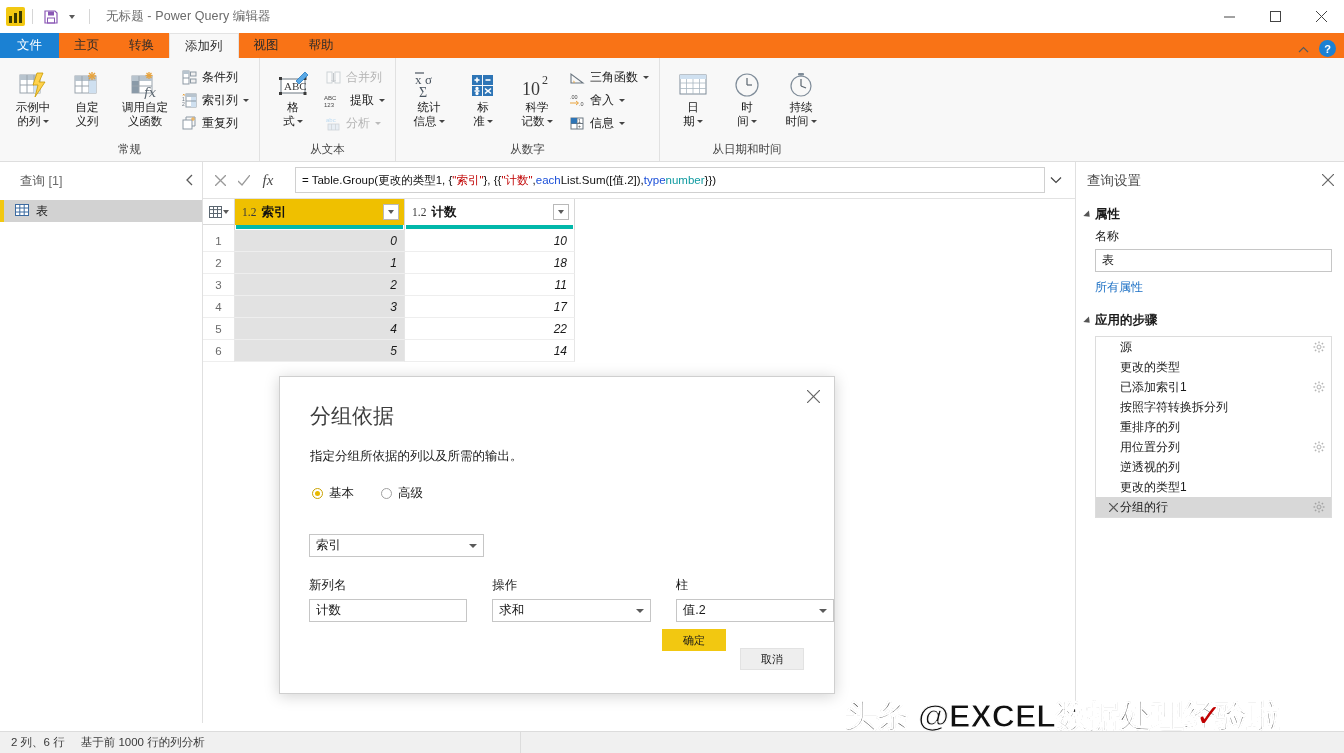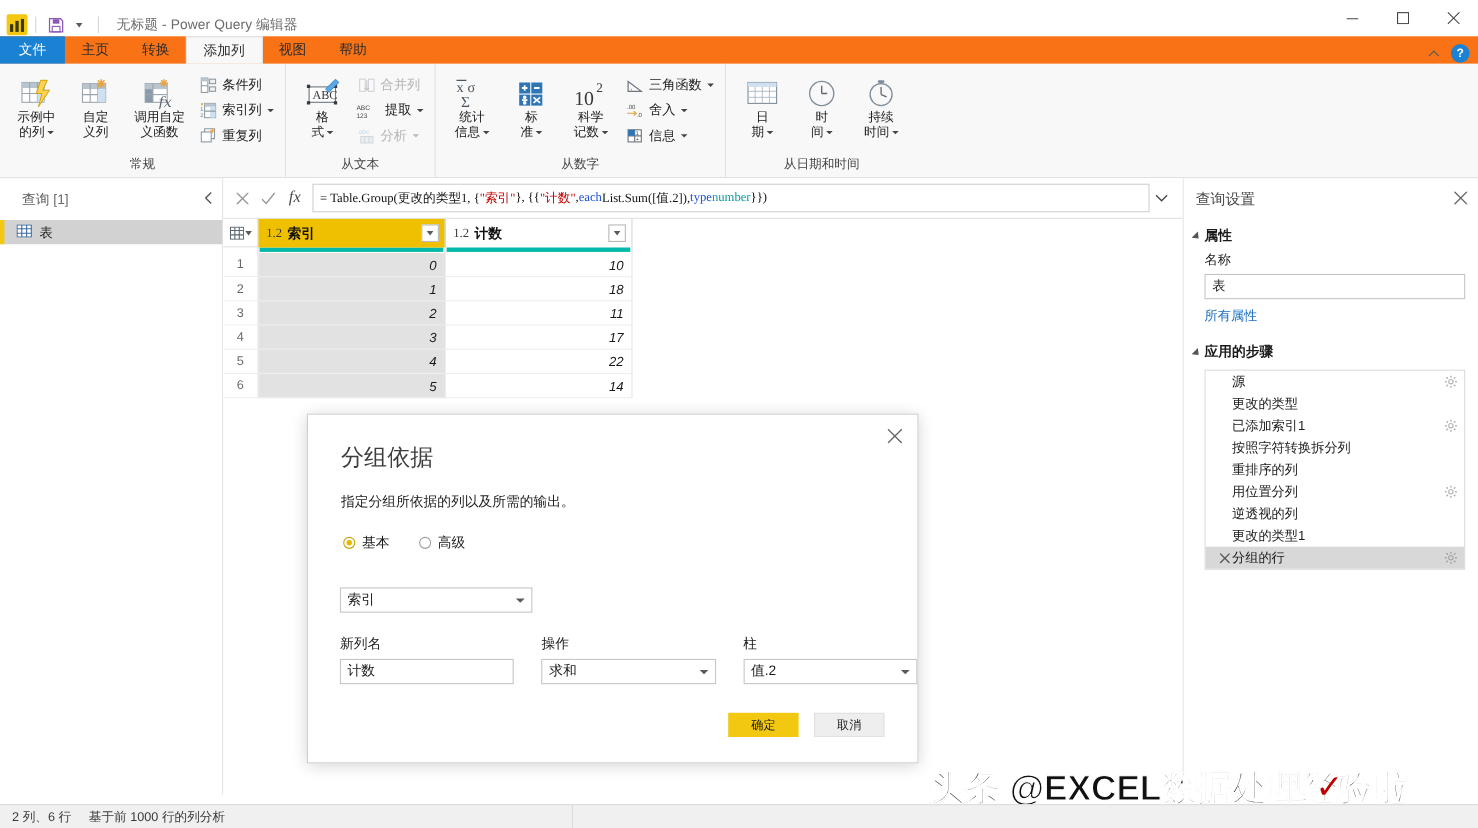--- a/index.html
+++ b/index.html
@@ -4,21 +4,21 @@
 <style>
   * { box-sizing: border-box; }
   html, body { margin:0; padding:0; }
   body {
     width:1344px; height:753px;
     font-family:"Liberation Sans","DejaVu Sans",sans-serif;
     font-size:12px; color:#1a1a1a;
     background:#ffffff; overflow:hidden; position:relative;
   }
   
-  .titlebar { height:33px; display:flex; align-items:flex-end; background:#fff; border-bottom:0; position:relative; }
+  .titlebar { height:33px; display:flex; align-items:center; background:#fff; border-bottom:0; position:relative; }
   .qat { display:flex; align-items:center; gap:0px; padding-left:6px; }
   .app-logo { width:19px; height:19px; background:#f2c811; border-radius:2px; display:flex; align-items:center; justify-content:center; }
   .app-logo svg { display:block; }
   .vsep { width:1px; height:15px; background:#d6d6d6; margin:0 7px; }
   .qat-btn { width:21px; height:21px; display:flex; align-items:center; justify-content:center; }
   .caret-dn { width:0;height:0;border-left:3.5px solid transparent;border-right:3.5px solid transparent;border-top:4px solid #5a5a5a; }
   .title-text { margin-left:9px; font-size:12.5px; color:#6b6b6b; letter-spacing:.1px; }
   .wincontrols { position:absolute; right:0; top:0; display:flex; }
   .wc { width:46px; height:32px; display:flex; align-items:center; justify-content:center; }
   .wc svg { display:block; }
@@ -55,22 +55,22 @@
   .queries-title { font-size:12.5px; color:#5b5b5b; }
   .queries-title .cnt { color:#6b6b6b; }
   .chev-left { color:#5a5a5a; font-size:12px; }
   .query-item { height:22px; display:flex; align-items:center; gap:7px; padding-left:11px; background:#d2d2d2; border-left:4px solid #f2c811; }
   .query-item .lbl { font-size:12px; color:#1a1a1a; }
   .center-pane { flex:1; background:#fff; position:relative; display:flex; flex-direction:column; }
   
   .fbar { height:36px; display:flex; align-items:center; padding:0 8px 0 5px; gap:0; }
   .fbtn { width:24px; height:24px; display:flex; align-items:center; justify-content:center; }
   .fx { font-family:"Liberation Serif","DejaVu Serif",serif; font-style:italic; font-size:15px; color:#4a4a4a; }
-  .fbox { flex:1; height:26px; border:1px solid #d0d0d0; background:#fff; display:flex; align-items:center; padding:0 6px; margin-left:4px;
-          font-family:Liberation Serif, serif; font-size:11.5px; color:#111; white-space:nowrap; overflow:hidden; }
+  .fbox { flex:1; height:26px; border:1px solid #d0d0d0; background:#fff; display:flex; align-items:center; padding:0 6px; margin-left:15px;
+          font-family:Liberation Sans, sans-serif; font-size:11.5px; color:#111; white-space:nowrap; overflow:hidden; }
   .fbar .expander { width:22px; display:flex; align-items:center; justify-content:center; color:#444; }
   .tokstr { color:#c00000; } .tokkw { color:#1b4fd8; } .toktype { color:#0f9aa0; }
   
   .grid { border-top:1px solid #e2e2e2; }
   .grow { display:flex; height:22px; }
   .ghead { height:26px; }
   .gcorner { width:32px; border-right:1px solid #d8d8d8; border-bottom:1px solid #d8d8d8; display:flex; align-items:center; justify-content:center; gap:1px; background:#fff; }
   .gidx { width:32px; border-right:1px solid #e6e6e6; border-bottom:1px solid #eee; display:flex; align-items:center; justify-content:center; font-size:11.5px; color:#6a6a6a; background:#fff; }
   .gcol { width:170px; border-right:1px solid #d8d8d8; display:flex; align-items:center; padding:0 5px 0 7px; gap:5px; position:relative; }
   .gcol.hsel { background:#efc000; }
@@ -116,21 +116,21 @@
   .rdot.on { border-color:#caa200; }
   .rdot.on i { width:5px;height:5px;border-radius:50%;background:#e8b800; display:block; }
   .dlg-select { margin:32px 0 0 308px; }
   .sel-ctl { height:23px; border:1px solid #c6c6c6; background:#fff; display:flex; align-items:center; padding:0 6px; font-size:12.5px; color:#1a1a1a; }
   .sel-ctl .arr { margin-left:auto; width:0;height:0;border-left:4px solid transparent;border-right:4px solid transparent;border-top:4.5px solid #5a5a5a; }
   .dlg-fields { display:flex; padding:20px 0 0 29px; gap:25px; }
   .field-lbl { font-size:12.5px; color:#1a1a1a; padding-bottom:5px;font-family:Liberation Serif, serif; }
   .dlg-buttons { position:absolute; right:30px; bottom:23px; display:flex; gap:14px; }
   .btn { height:22px; min-width:64px; display:flex; align-items:center; justify-content:center; font-size:11px; color:#1a1a1a; }
   .btn.primary { background:#f2c811; }
-  .btn.secondary { background:#eeeeee; border:1px solid #e2e2e2; }
+  .btn.secondary { background:#eeeeee; border:1px solid #e2e2e2;margin-top:19px; }
   
   .wm-main { position:absolute; left:845px; top:695px; font-size:32px; font-weight:bold; color:#111;
              -webkit-text-stroke:1px #fff; letter-spacing:0px; white-space:nowrap; }
   .wm-site { position:absolute; left:1120px; top:731px; font-size:15px; font-weight:bold; font-style:italic; color:#111; }
   .wm-check { position:absolute; left:1196px; top:698px; font-size:30px; color:#c00000; font-weight:bold; }
   .wm-faint { position:absolute; left:655px; top:732px; font-size:12.5px; color:#cfcfcf; white-space:nowrap; }
   .wm-faint2 { position:absolute; left:1190px; top:730px; font-size:7px; color:#bdbdbd; white-space:nowrap; }
 </style>
 </head>
 <body>

